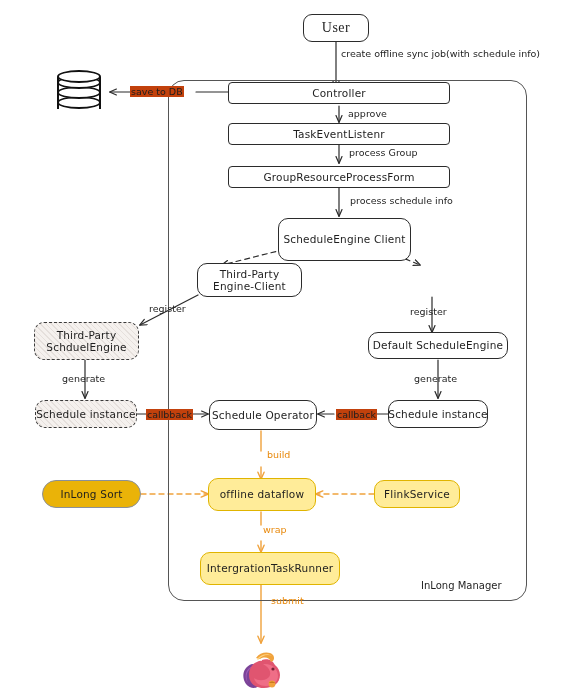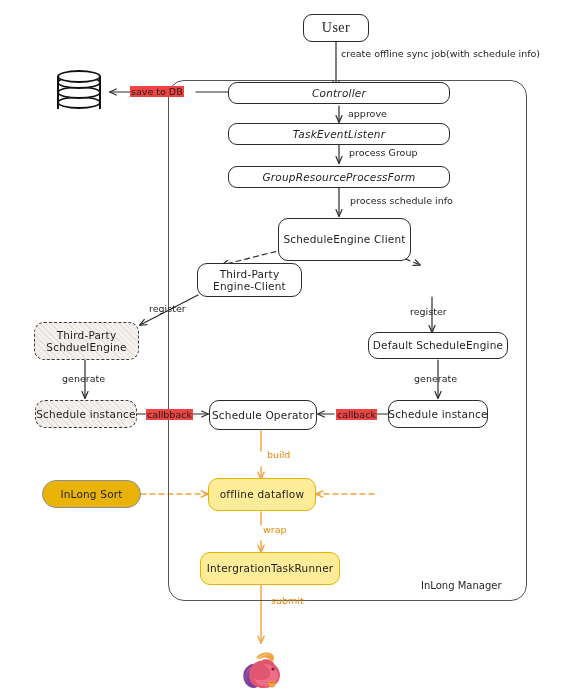--- a/index.html
+++ b/index.html
@@ -12,21 +12,21 @@
   
   .node{
     position:absolute;box-sizing:border-box;
     display:flex;align-items:center;justify-content:center;
     text-align:center;line-height:1.15;
     border:1.3px solid #2b2b2b;border-radius:10px;
     background:#ffffff;color:#1e1e1e;
     font-size:10.5px;letter-spacing:.2px;
     white-space:pre;
   }
-  .node.wide{border-radius:9px;font-style:italic;}
+  .node.wide{border-radius:4px;}
   .node.user{font-size:14px;border-radius:9px;letter-spacing:.5px;}
   .node.dashed{
     border-style:dashed;border-color:#3a3a3a;border-width:1.3px;
     background:
       repeating-linear-gradient(45deg,
         rgba(150,140,130,.17) 0 1px, rgba(0,0,0,0) 1px 4px),
       #f5f1ee;
   }
   .node.yellow{background:#ffec99;border-color:#e0b400;border-width:1.2px;}
   .node.graysort{background:#eab308;border-color:#8a9099;border-width:1.2px;border-radius:14px;}
@@ -36,21 +36,21 @@
     position:absolute;box-sizing:border-box;
     border:1.4px solid #555;border-radius:16px;background:transparent;
   }
   .container-label{
     position:absolute;font-size:10px;color:#1e1e1e;white-space:pre;
   }
 
   
   .edge-label{
     position:absolute;font-size:9.5px;color:#1e1e1e;white-space:pre;
-    background:#ef4444;padding:0 1px;
+    background:#c2410c;padding:0 1px;
   }
   .edge-label.orange{color:#e8890c;}
   .edge-label.plain{background:transparent;}
 
   svg.lines{position:absolute;left:0;top:0;width:562px;height:695px;
             overflow:visible;pointer-events:none;}
   .ln{fill:none;stroke:#2b2b2b;stroke-width:1.2px;stroke-linecap:round;}
   .ln.dash{stroke-dasharray:5 4;}
   .ln.or{stroke:#f0a23c;stroke-width:1.4px;}
   .ln.or.dash{stroke:#f0a23c;stroke-dasharray:5 4;}
@@ -152,20 +152,21 @@
   <div class="node dashed" style="left:35px;top:400px;width:102px;height:28px;">Schedule instance</div>
 
   <div class="node" style="left:209px;top:400px;width:108px;height:30px;">Schedule Operator</div>
 
   <div class="node" style="left:388px;top:400px;width:100px;height:28px;">Schedule instance</div>
 
   <div class="node graysort" style="left:42px;top:480px;width:99px;height:28px;">InLong Sort</div>
 
   <div class="node yellow" style="left:208px;top:478px;width:108px;height:33px;">offline dataflow</div>
 
+  <div class="node yellow" style="left:374px;top:480px;width:86px;height:28px;">FlinkService</div>
 
   <div class="node yellow" style="left:200px;top:552px;width:140px;height:33px;">IntergrationTaskRunner</div>
 
   <div class="edge-label plain" style="left:340px;top:48px;">create offline sync job(with schedule info)</div>
 
   <div class="edge-label" style="left:130px;top:86px;">save to DB</div>
 
   <div class="edge-label plain" style="left:347px;top:108px;">approve</div>
 
   <div class="edge-label plain" style="left:348px;top:147px;">process Group</div>

